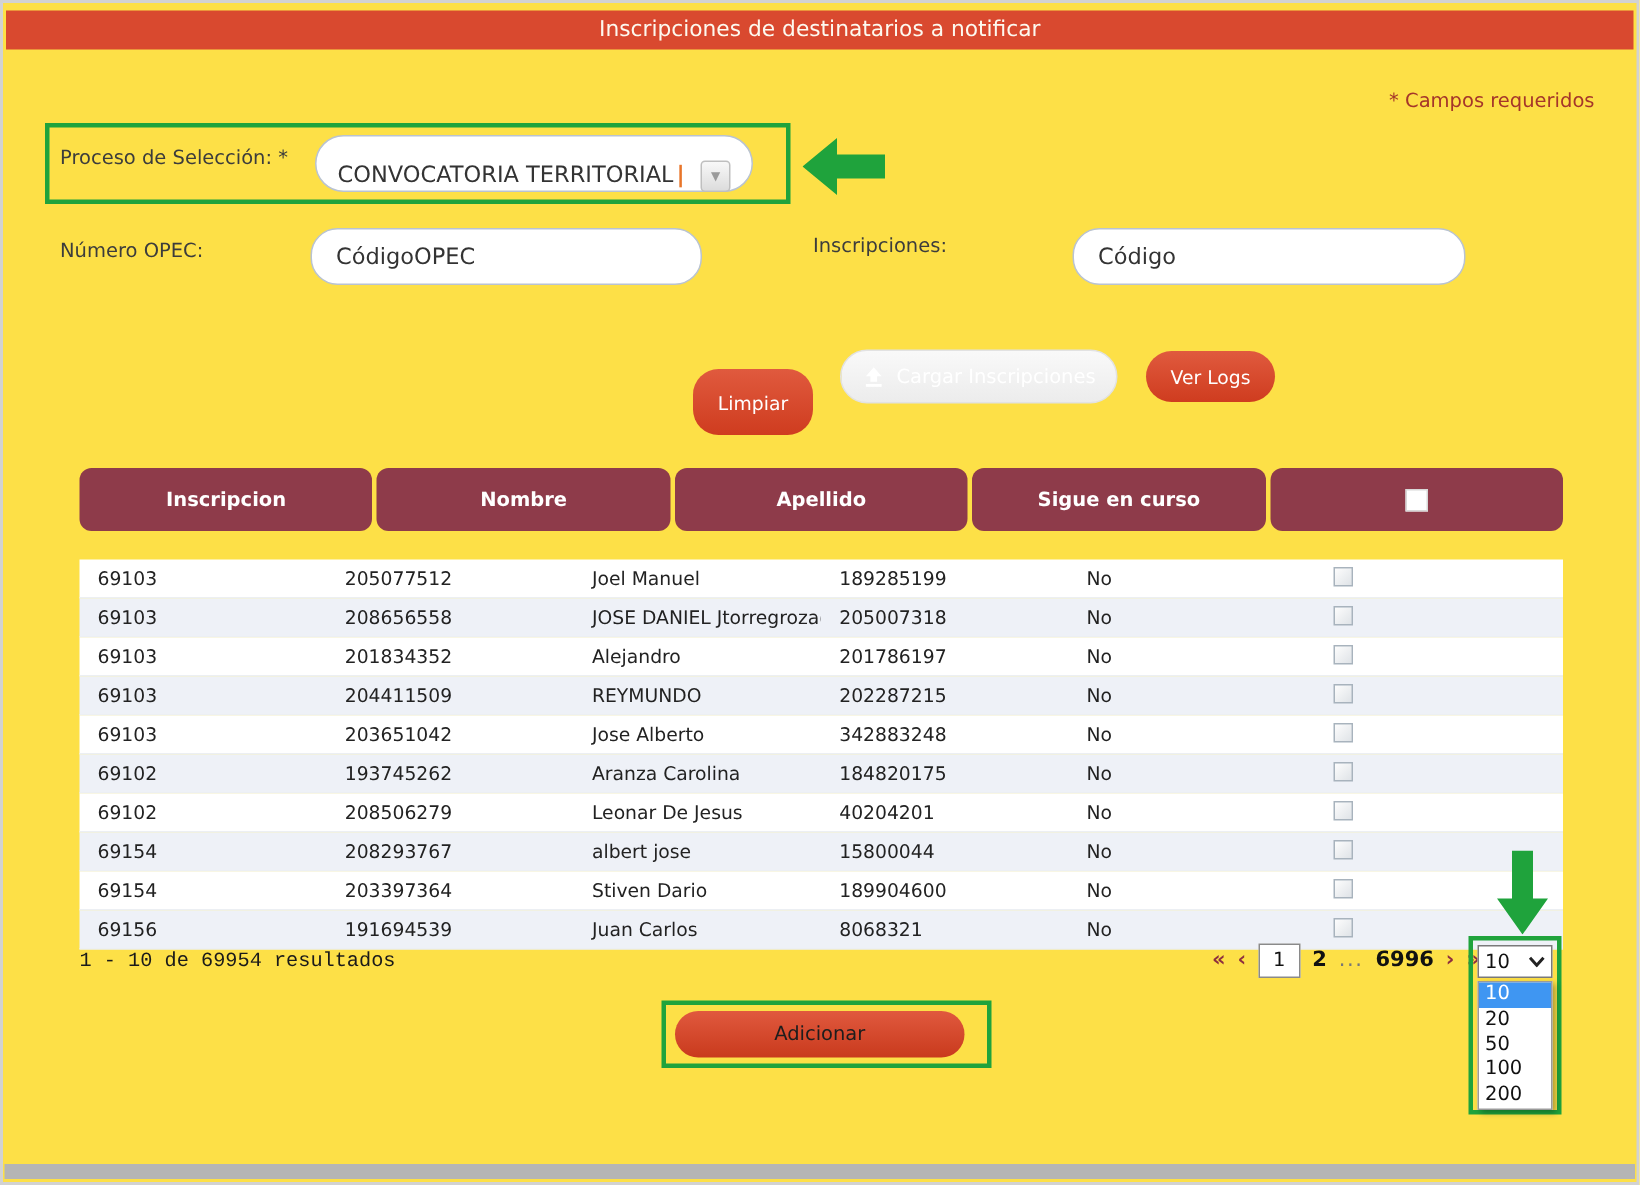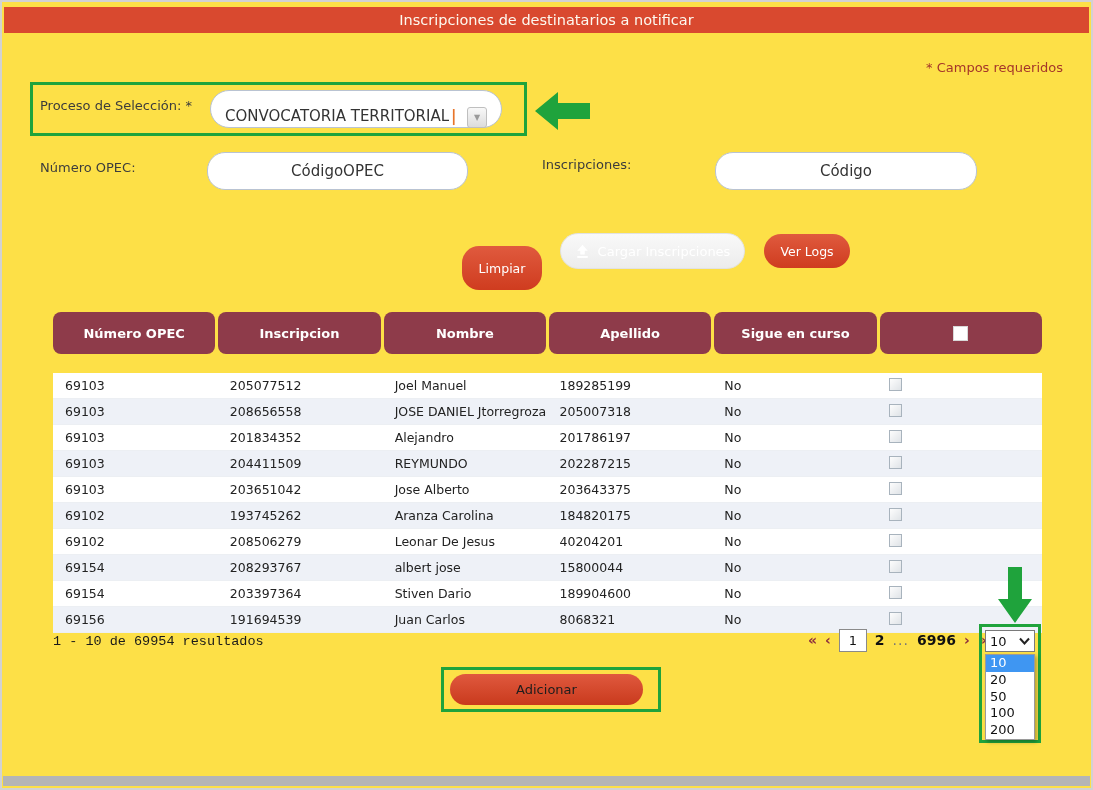--- a/index.html
+++ b/index.html
@@ -59,21 +59,20 @@
     display:flex; align-items:center; justify-content:center;
     color:#9a9a9a; font-size:8px; cursor:pointer;
   }
 
   .text-input {
     position:absolute; background:#fff;
     border:1px solid #b9c3d2; border-radius:18px;
     padding:0 16px; font-size:15px; color:#333;
     font-family:"DejaVu Sans","Liberation Sans",sans-serif;
     outline:none;
-    text-align:center;
   }
   #input-opec { left:205px; top:150px; width:261px; height:38px; }
   #input-insc { left:713px; top:150px; width:262px; height:38px; }
 
   
   .btn { position:absolute; border:none; cursor:pointer; font-family:inherit; }
   .btn-light {
     background:linear-gradient(#ffffff,#e9e9e9);
     border:1px solid #cfcfcf; border-radius:17px;
     font-size:13px; color:#333;
@@ -189,21 +188,20 @@
   <div class="btn" id="btn-cargar">
     <svg width="15" height="15" viewBox="0 0 20 20">
       <polygon points="10,1 17,9 13,9 13,14 7,14 7,9 3,9" fill="#fff"></polygon>
       <rect x="3" y="16" width="14" height="2.5" fill="#fff"></rect>
     </svg>
     <span>Cargar Inscripciones</span>
   </div>
   <button class="btn btn-red" id="btn-verlogs">Ver Logs</button>
 
   <div class="thead">
-    <div class="hcell">Número OPEC</div>
     <div class="hcell">Inscripcion</div>
     <div class="hcell">Nombre</div>
     <div class="hcell">Apellido</div>
     <div class="hcell">Sigue en curso</div>
     <div class="hcell">
       <span class="select-all"></span>
     </div>
   </div>
 
   <div class="tbody">
@@ -236,21 +234,21 @@
         <div class="tcell">204411509</div>
         <div class="tcell">REYMUNDO</div>
         <div class="tcell">202287215</div>
         <div class="tcell">No</div>
         <div class="tcell"><span class="row-checkbox"></span></div>
       </div>
       <div class="trow">
         <div class="tcell">69103</div>
         <div class="tcell">203651042</div>
         <div class="tcell">Jose Alberto</div>
-        <div class="tcell">203643375</div>
+        <div class="tcell">342883248</div>
         <div class="tcell">No</div>
         <div class="tcell"><span class="row-checkbox"></span></div>
       </div>
       <div class="trow alt">
         <div class="tcell">69102</div>
         <div class="tcell">193745262</div>
         <div class="tcell">Aranza Carolina</div>
         <div class="tcell">184820175</div>
         <div class="tcell">No</div>
         <div class="tcell"><span class="row-checkbox"></span></div>

